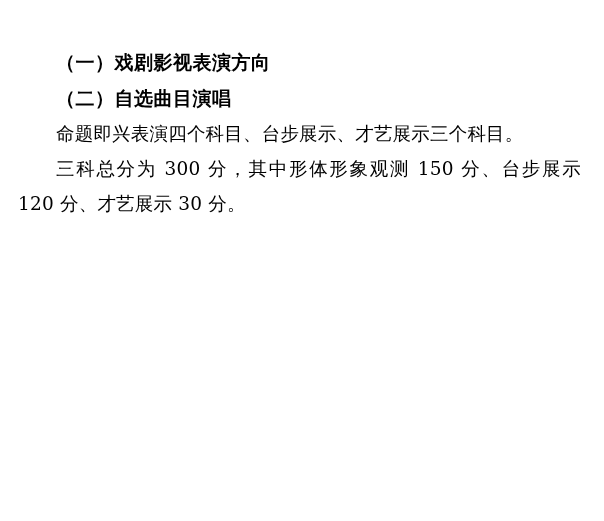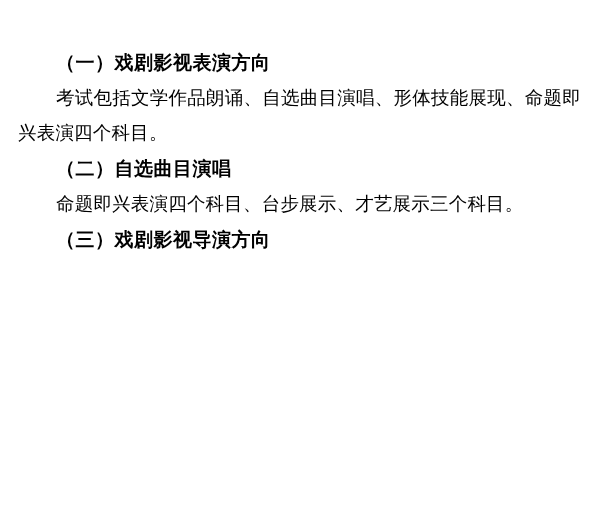--- a/index.html
+++ b/index.html
@@ -40,20 +40,19 @@
     text-justify: inter-ideograph;
     letter-spacing: 0.2px;
   }
 </style>
 </head>
 <body>
 
 <div class="page">
 
   <h2 class="heading">（一）戏剧影视表演方向</h2>
-  <p class="para">考试包括文学作品朗诵、自选曲目演唱、形体技能展现、命题即兴表演四个科目。</p>
 
   <h2 class="heading">（二）自选曲目演唱</h2>
   <p class="para">命题即兴表演四个科目、台步展示、才艺展示三个科目。</p>
+  <p class="para">三科总分为 300 分，其中形体形象观测 150 分、台步展示 120 分、才艺展示 30 分。</p>
 
-  <h2 class="heading">（三）戏剧影视导演方向</h2>
 
 </div>
 
 </body></html>

